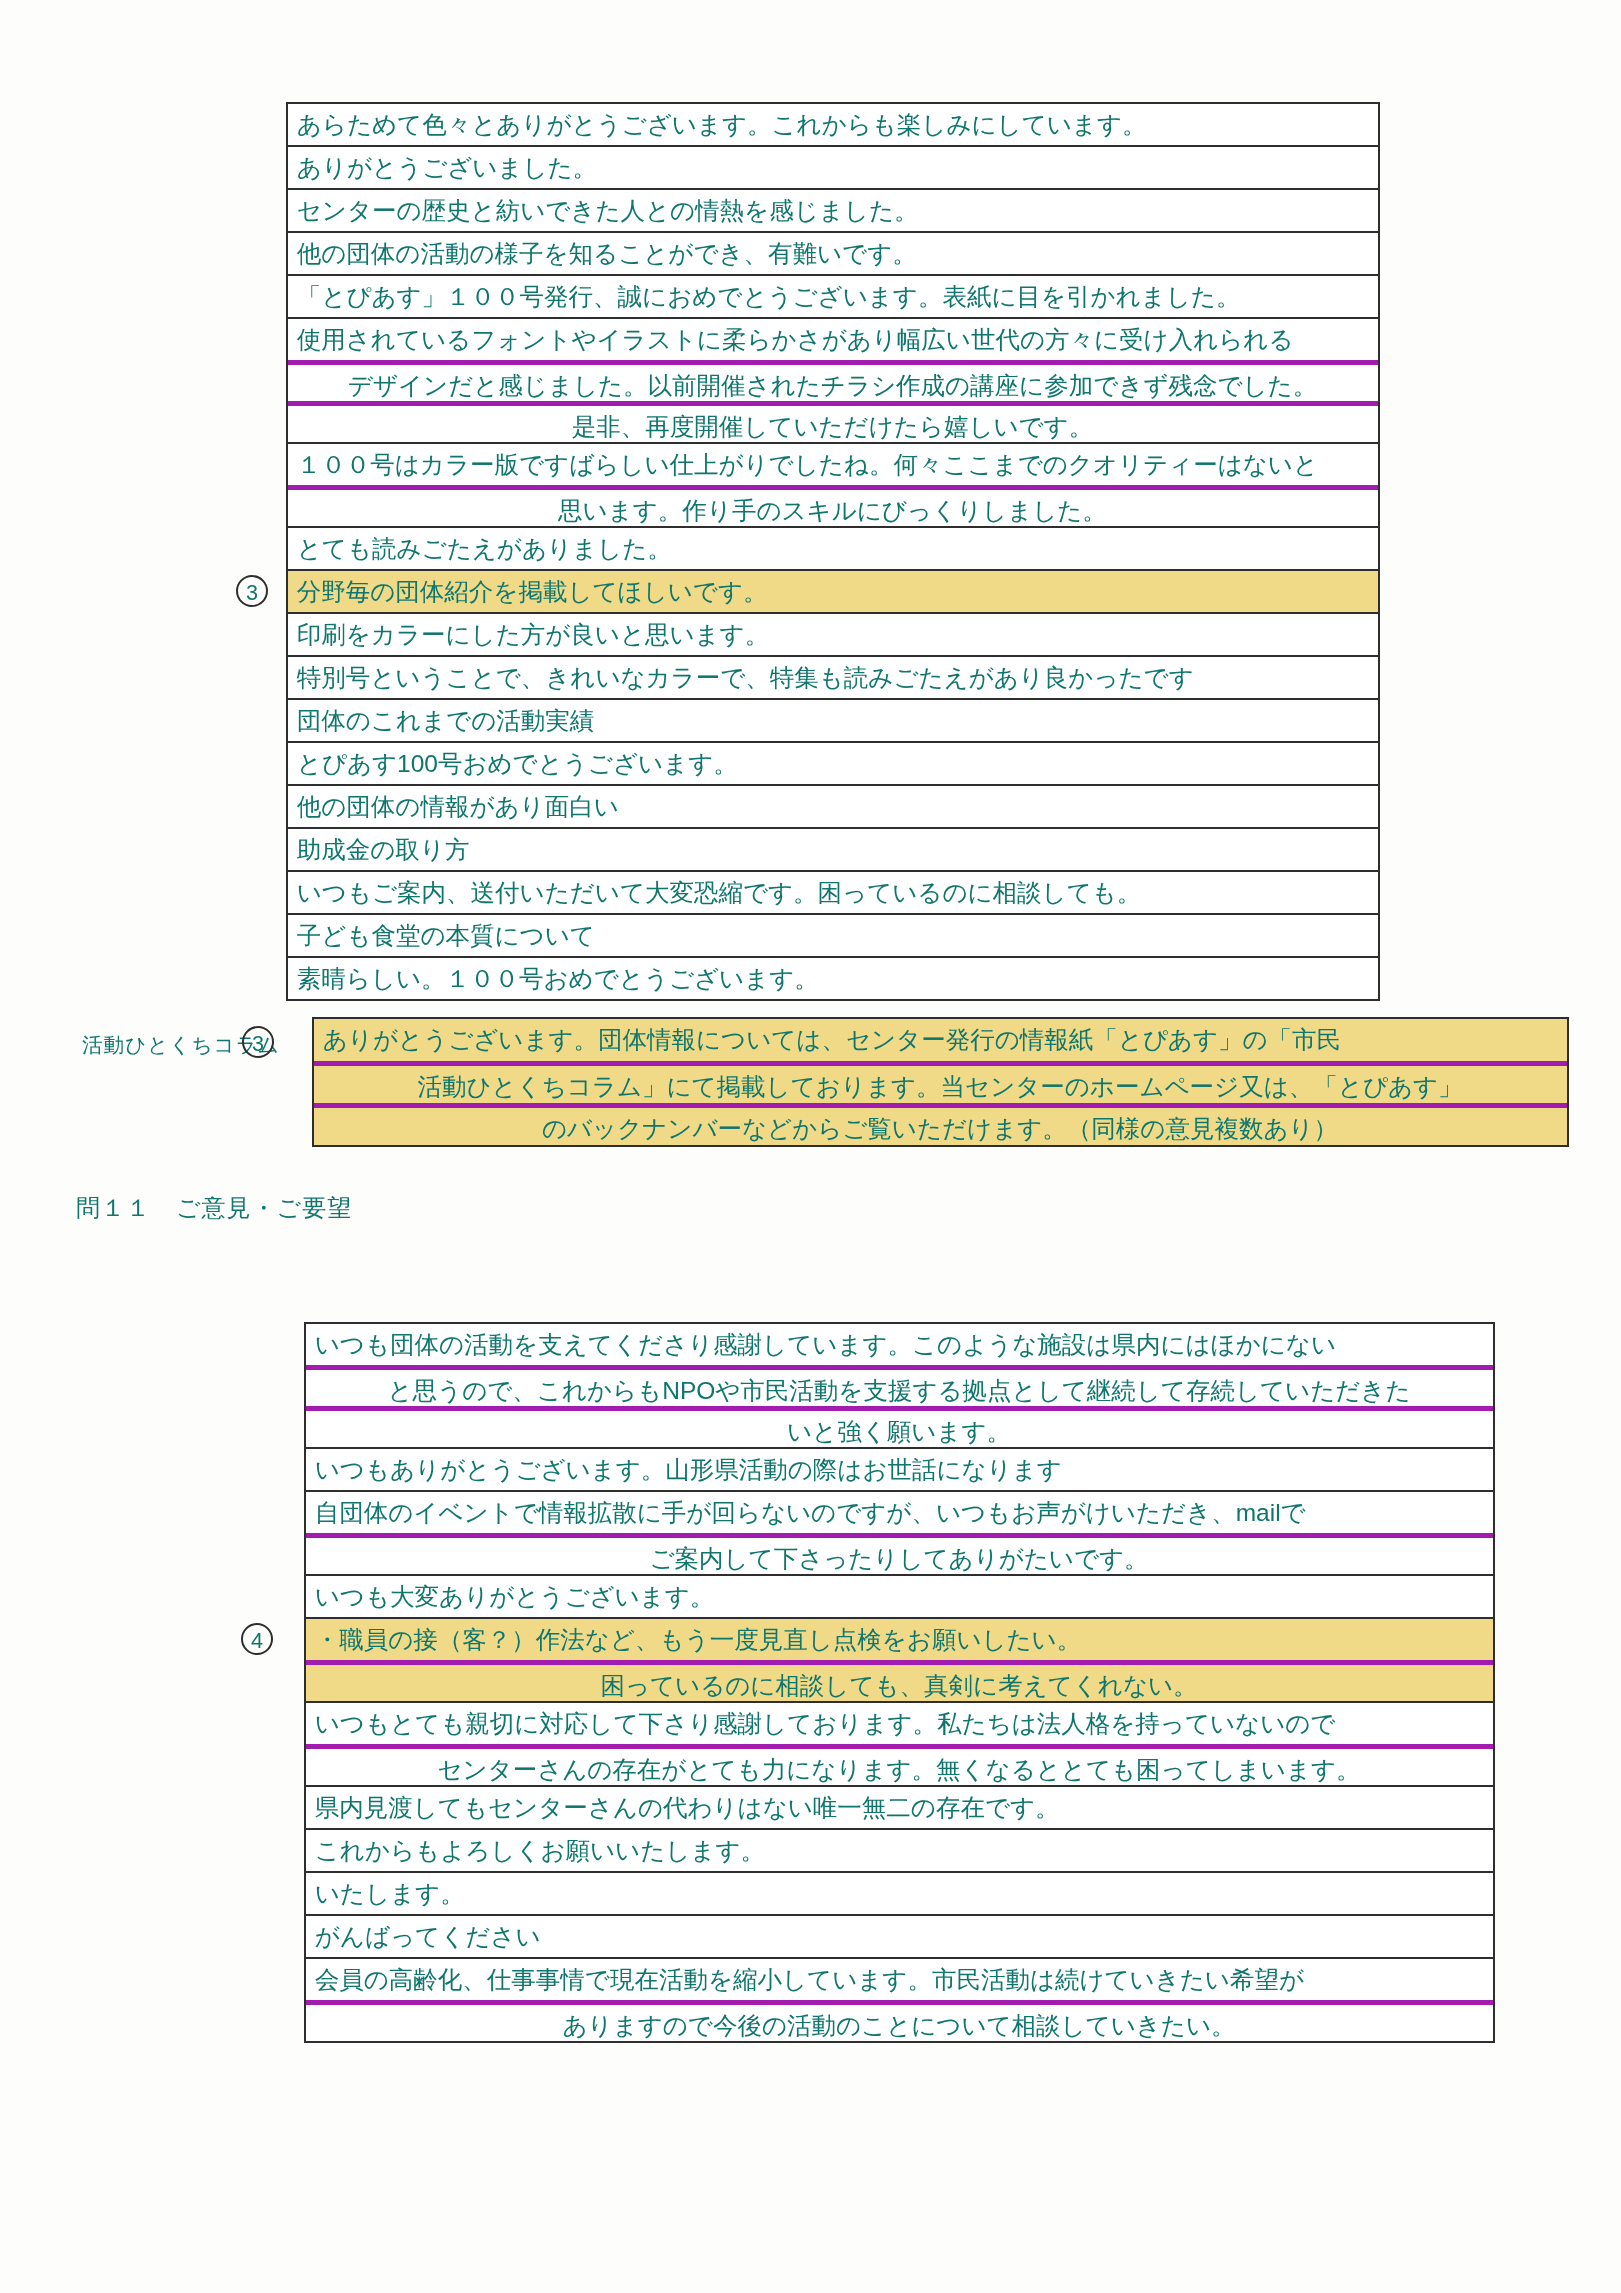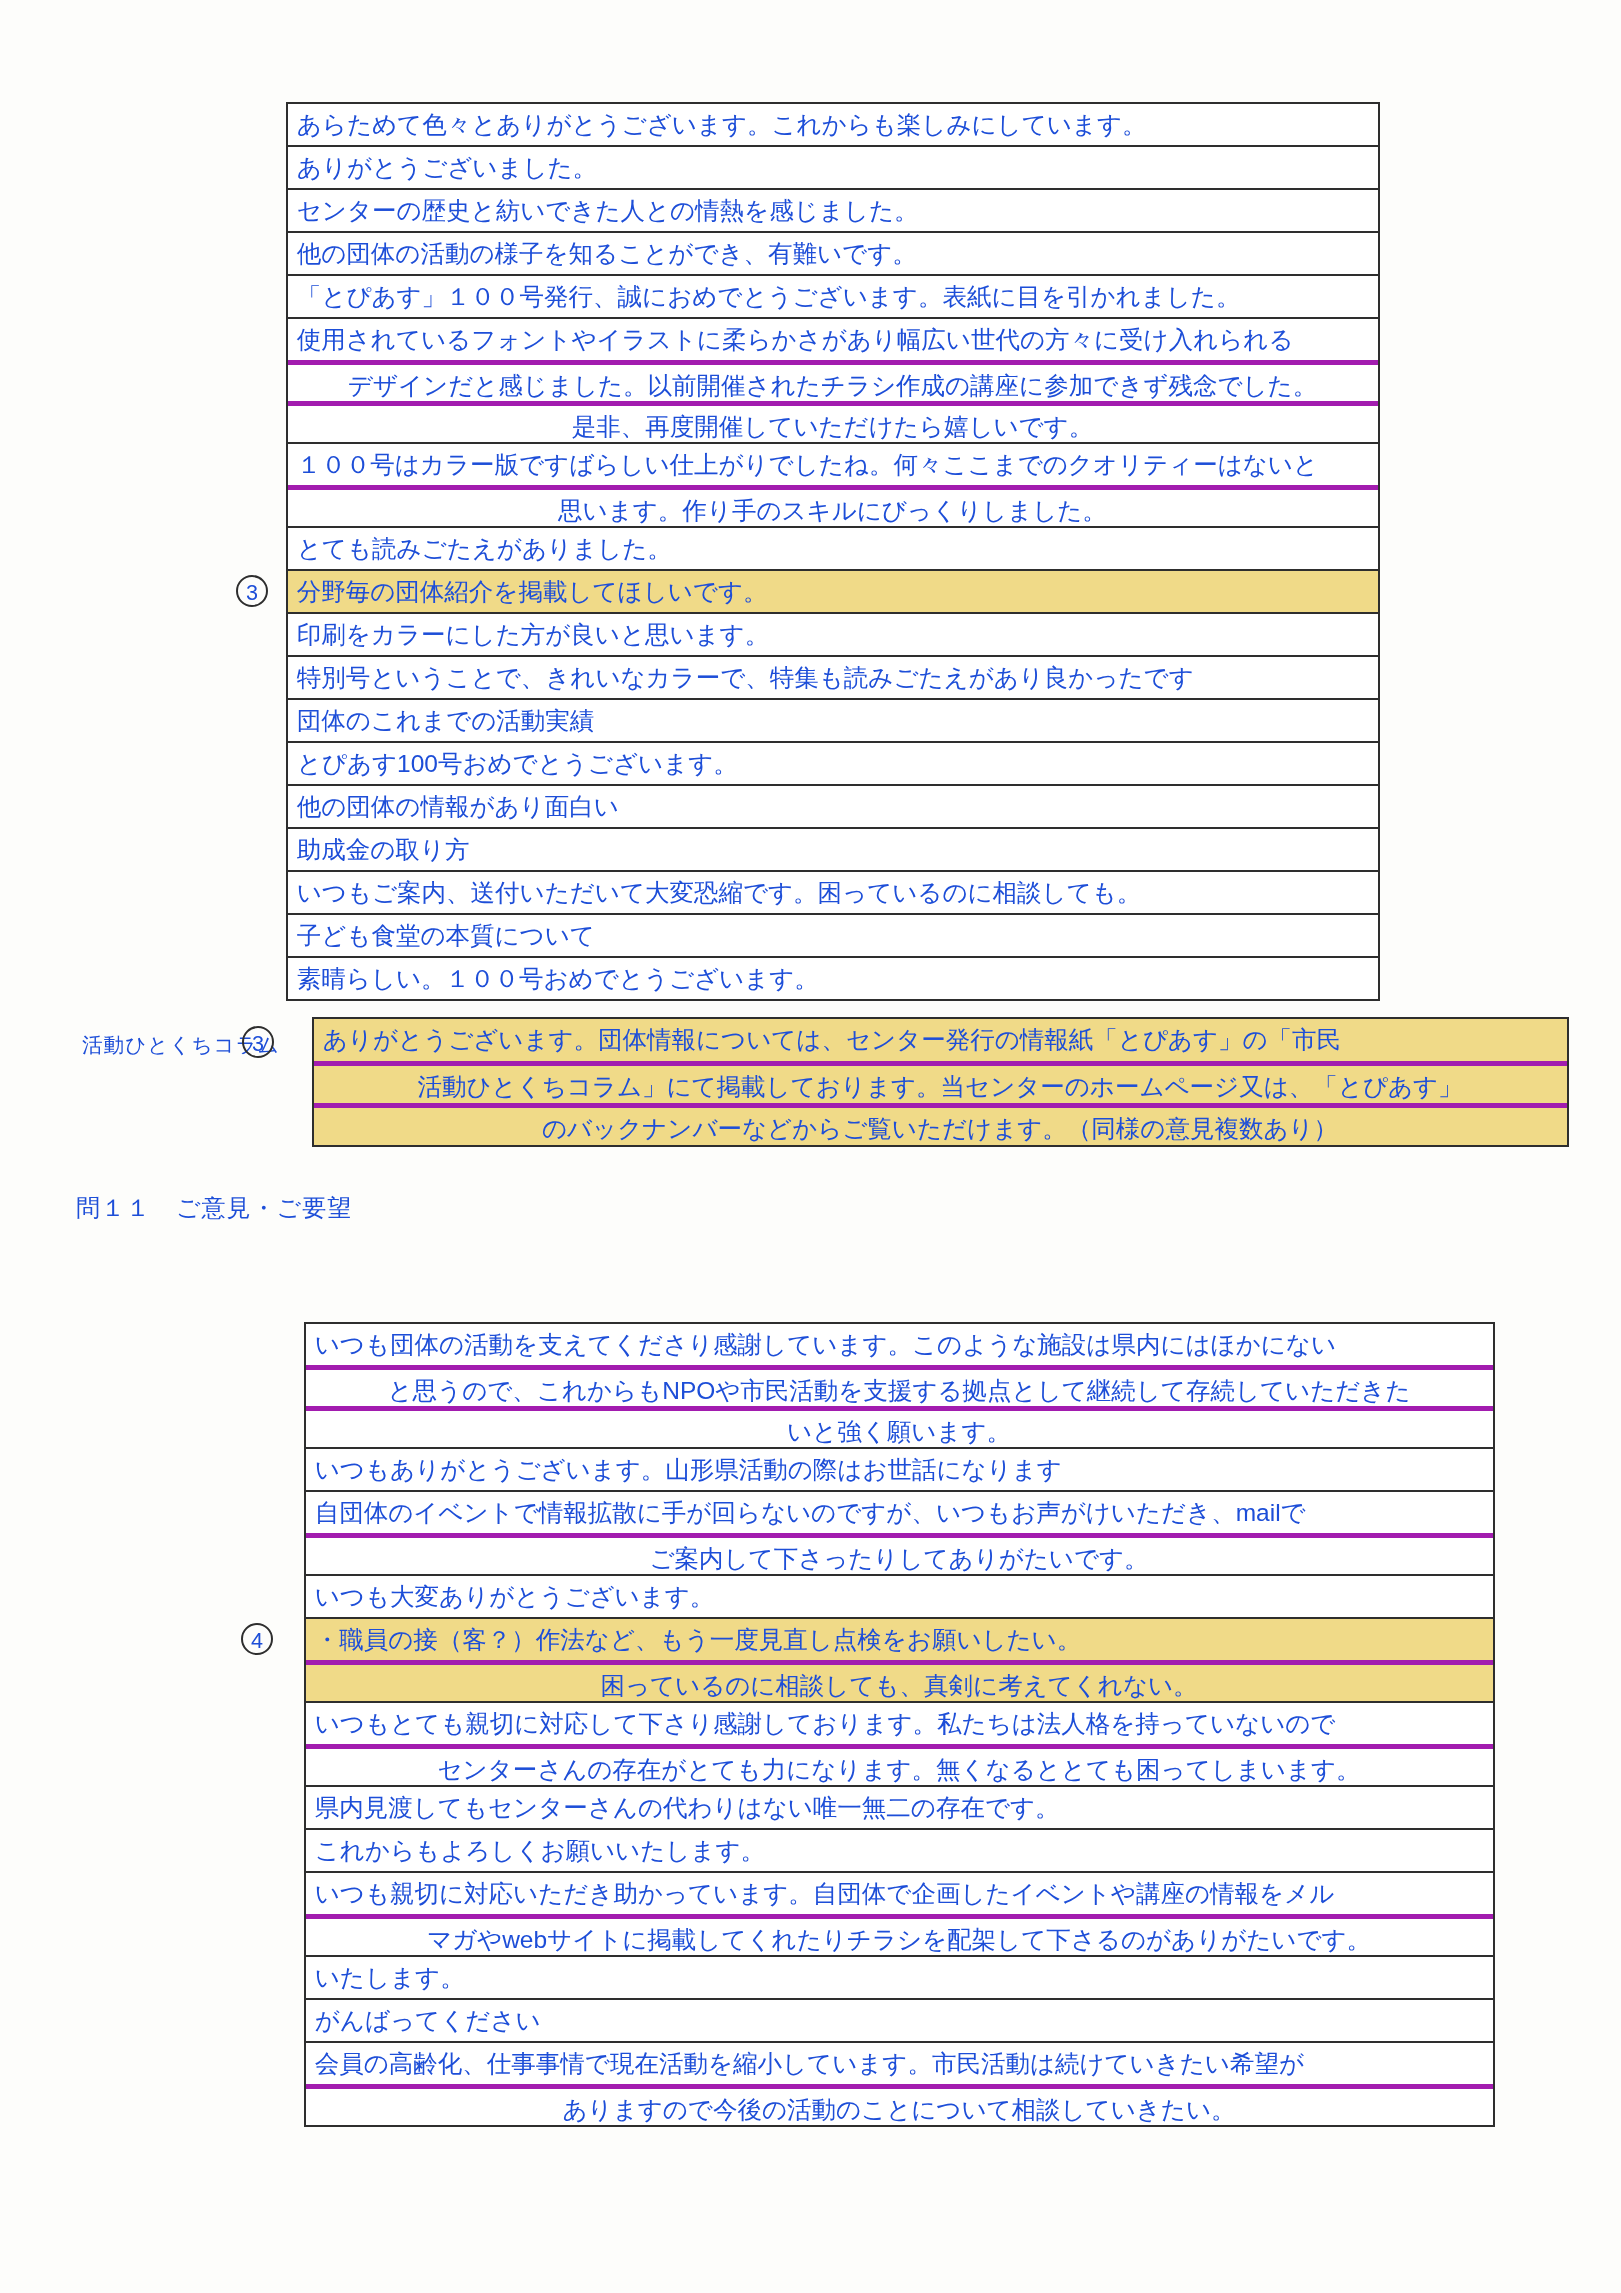--- a/index.html
+++ b/index.html
@@ -1,21 +1,21 @@
 <!DOCTYPE html>
 <html lang="ja"><head>
 <meta charset="utf-8">
 <style>
   html,body{margin:0;padding:0;background:#ffffff;}
   .page{
     position:relative;
     width:1621px;height:2294px;
     background:#fdfdfb;
     font-family:"Liberation Sans",sans-serif;
-    color:#1d4ed8;
+    color:#0f766e;
     overflow:hidden;
   }
   
   .ctable{
     position:absolute;
     border:2px solid #2e2e2e;
     background:#fff;
     box-sizing:border-box;
   }
   .cell{
@@ -178,24 +178,20 @@
         <div class="line">いつもとても親切に対応して下さり感謝しております。私たちは法人格を持っていないので</div>
         <div class="line">センターさんの存在がとても力になります。無くなるととても困ってしまいます。</div>
       </div>
       <div class="cell">
         <div class="line">県内見渡してもセンターさんの代わりはない唯一無二の存在です。</div>
       </div>
       <div class="cell">
         <div class="line">これからもよろしくお願いいたします。</div>
       </div>
       <div class="cell">
-        <div class="line">いつも親切に対応いただき助かっています。自団体で企画したイベントや講座の情報をメル</div>
-        <div class="line">マガやwebサイトに掲載してくれたりチラシを配架して下さるのがありがたいです。</div>
-      </div>
-      <div class="cell">
         <div class="line">いたします。</div>
       </div>
       <div class="cell">
         <div class="line">がんばってください</div>
       </div>
       <div class="cell">
         <div class="line">会員の高齢化、仕事事情で現在活動を縮小しています。市民活動は続けていきたい希望が</div>
         <div class="line">ありますので今後の活動のことについて相談していきたい。</div>
       </div>
     </div>

